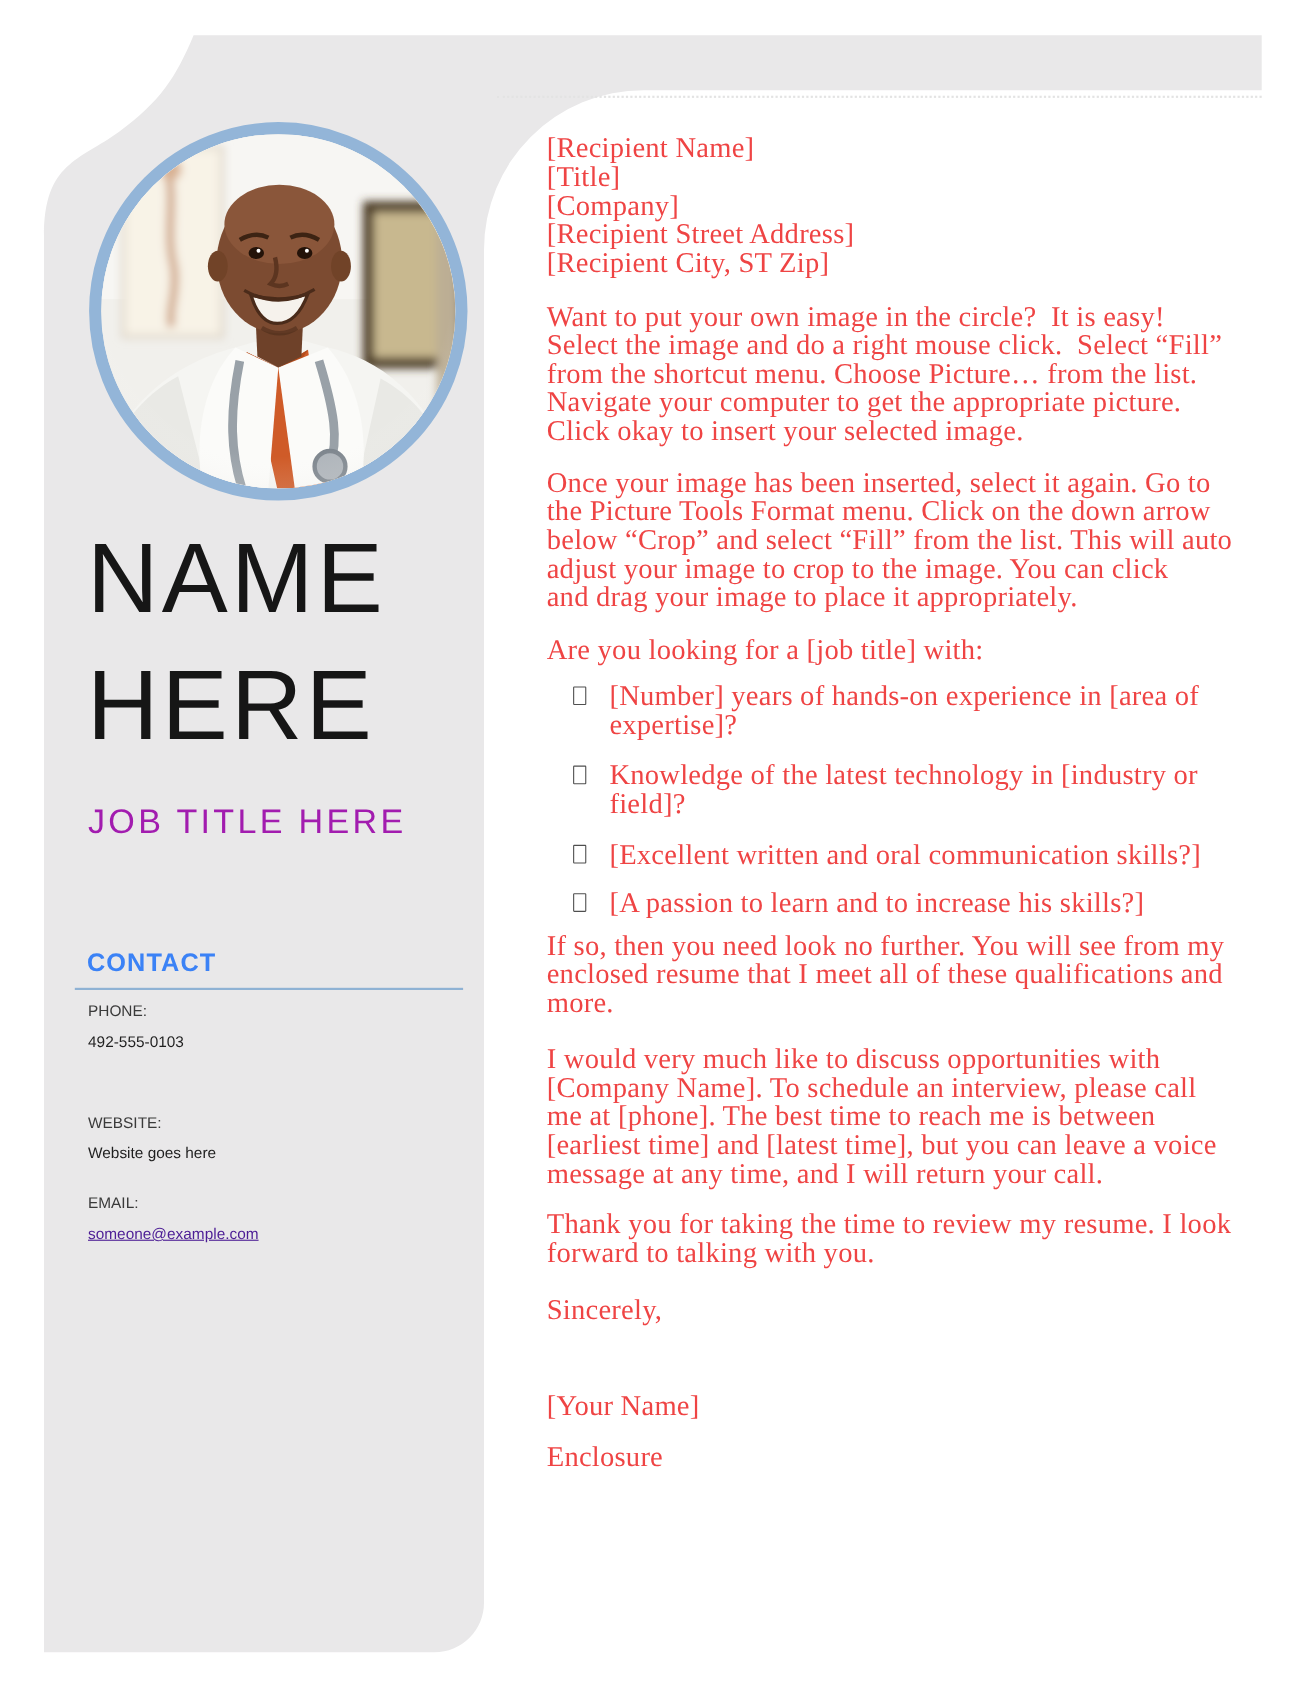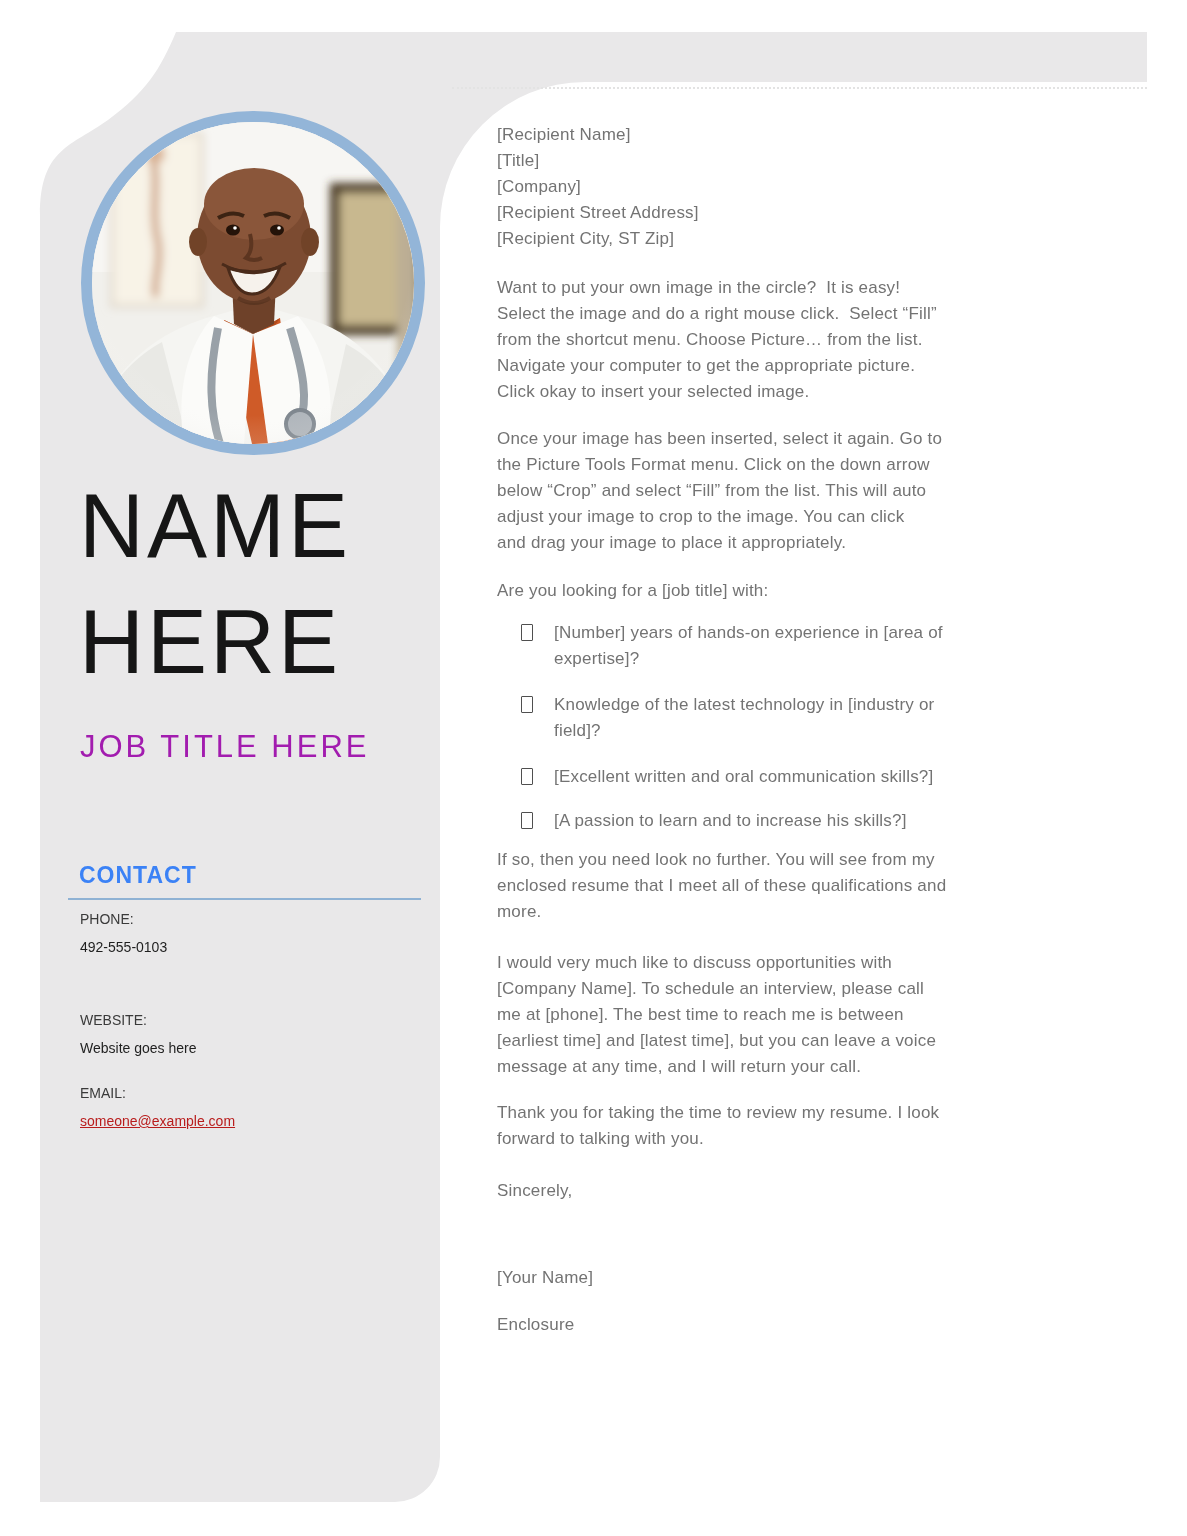--- a/index.html
+++ b/index.html
@@ -38,25 +38,25 @@
   .contact-rule{
     position:absolute;left:68px;top:898px;width:353px;height:2px;
     background:#8fb2d4;z-index:2;
   }
   .contact-group{position:absolute;left:80px;z-index:2;font-size:14px;line-height:28px;}
   .contact-group .label{color:#3a3a3a;}
   .contact-group .value{color:#1f1f1f;}
   .group-phone{top:905px;}
   .group-website{top:1006px;}
   .group-email{top:1079px;}
-  .email-link{color:#b91c1c;text-decoration:underline;margin-top:40px;}
+  .email-link{color:#4c1d95;text-decoration:underline;margin-top:40px;}
   
   .letter{
     position:absolute;left:497px;top:122px;width:660px;z-index:2;
-    font-size:17px;line-height:26px;color:#737373;letter-spacing:0.2px;
+    font-size:26px;line-height:26px;color:#ef4444;letter-spacing:0.2px;font-family:Liberation Serif, serif;
   }
   .letter p{margin:0;white-space:pre-line;}
   .recipient-block{white-space:pre-line;}
   .salutation{margin-top:38px !important;}
   .para-1{margin-top:23px !important;}
   .para-2{margin-top:21px !important;}
   .question-intro{margin-top:22px !important;}
   .bullet-list{list-style:none;margin:16px 0 0 0;padding:0;}
   .bullet-list li{display:flex;align-items:flex-start;margin:0 0 20px 0;}
   .bullet-list li:nth-child(4){margin-bottom:0;}

